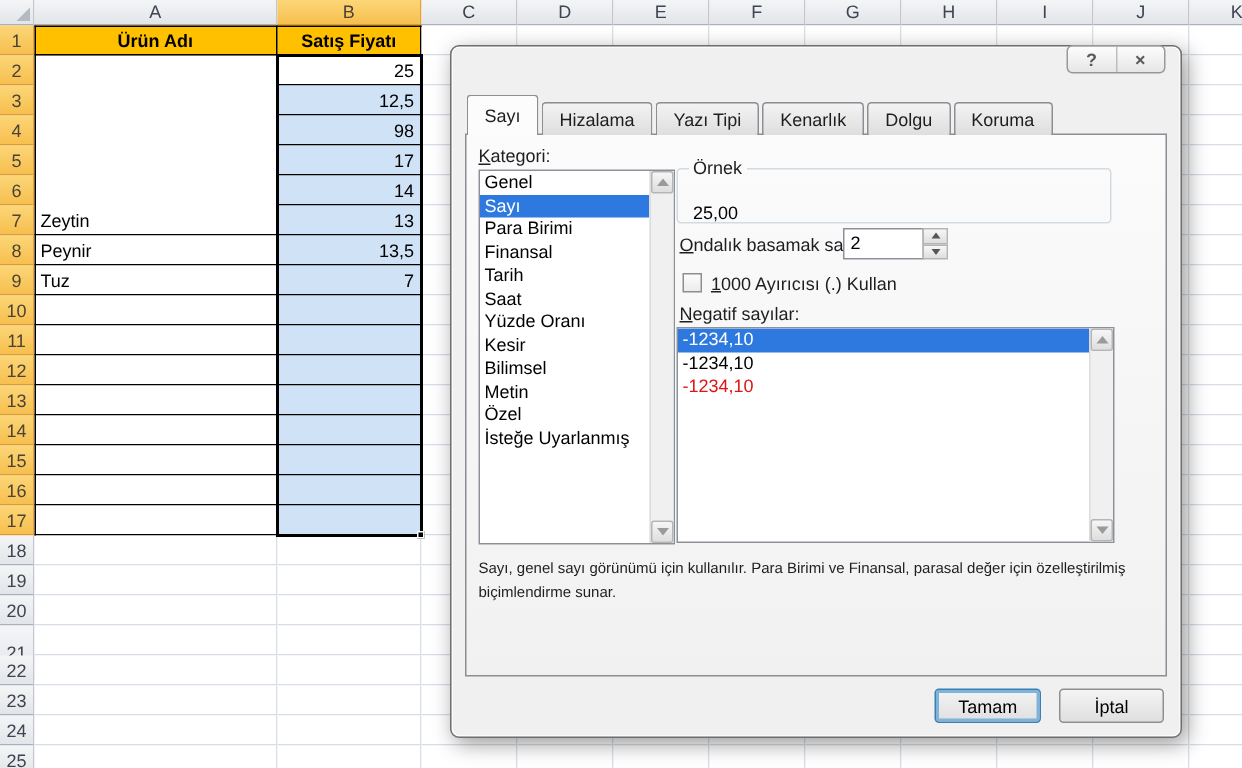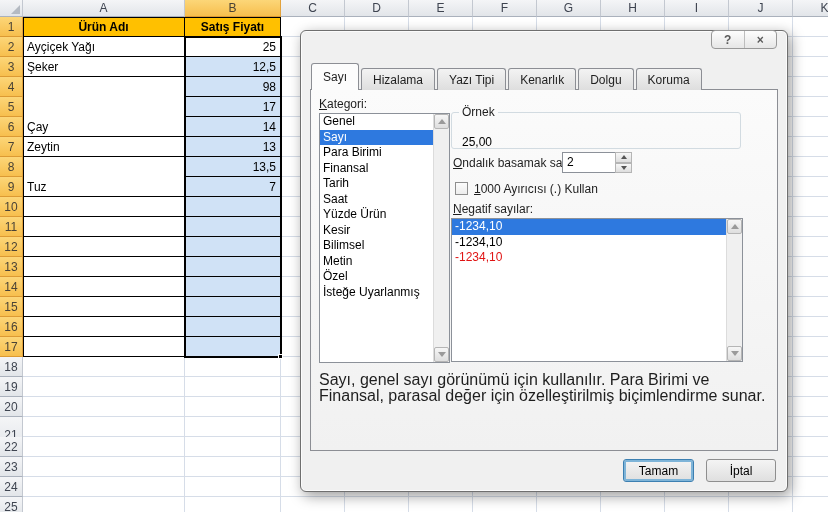--- a/index.html
+++ b/index.html
@@ -86,21 +86,21 @@
     background:#fff; border:1px solid #8c9199; font-size:12px; padding:2px 4px; color:#000; }
   .spinbtns { position:absolute; left:304px; top:62px; width:17px; height:21px; display:flex; flex-direction:column; }
   .spb { flex:1; background:linear-gradient(#f7f7f7,#dedede); border:1px solid #b5b5b5;
     display:flex; align-items:center; justify-content:center; }
   .spb .tri-up { border-left-width:3px; border-right-width:3px; border-bottom:4px solid #555; }
   .spb .tri-down { border-left-width:3px; border-right-width:3px; border-top:4px solid #555; }
 
   .cb { position:absolute; left:144px; top:92px; width:13px; height:13px;
     background:linear-gradient(#fcfcfc,#ececec); border:1px solid #8e8e8e; }
 
-  .desc { position:absolute; left:8px; top:282px; width:452px; font-size:16px;
+  .desc { position:absolute; left:8px; top:282px; width:452px; font-size:10px;
     line-height:15.5px; color:#1e1e1e; }
 
   .btnrow-btn { position:absolute; height:23px; font-size:12px; color:#000;
     display:flex; align-items:center; justify-content:center;
     background:linear-gradient(#f4f4f4,#dfdfdf); border:1px solid #8e8e8e; border-radius:3px; }
   #ok-button { left:322px; top:428px; width:71px;
     border:1px solid #3c7fb1; box-shadow:inset 0 0 0 2px #7eb4d8; }
   #cancel-button { left:405px; top:428px; width:70px; }
 </style>
 </head>
@@ -150,32 +150,30 @@
       <div class="cell tbl hdrcell" style="left: 23px; width: 162px; top: 17px; height: 20px; background: rgb(255, 192, 0);">Ürün Adı</div>
       <div class="cell" style="left: 281px; width: 64px; top: 17px; height: 20px;"></div>
       <div class="cell" style="left: 345px; width: 64px; top: 17px; height: 20px;"></div>
       <div class="cell" style="left: 409px; width: 64px; top: 17px; height: 20px;"></div>
       <div class="cell" style="left: 473px; width: 64px; top: 17px; height: 20px;"></div>
       <div class="cell" style="left: 537px; width: 64px; top: 17px; height: 20px;"></div>
       <div class="cell" style="left: 601px; width: 64px; top: 17px; height: 20px;"></div>
       <div class="cell" style="left: 665px; width: 64px; top: 17px; height: 20px;"></div>
       <div class="cell" style="left: 729px; width: 64px; top: 17px; height: 20px;"></div>
       <div class="cell" style="left: 793px; width: 64px; top: 17px; height: 20px;"></div>
-      <div class="cell tbl" style="left: 23px; width: 162px; top: 37px; height: 20px;">Ayçiçek Yağı</div>
       <div class="cell tbl num" style="left: 185px; width: 96px; top: 37px; height: 20px;">25</div>
       <div class="cell" style="left: 281px; width: 64px; top: 37px; height: 20px;"></div>
       <div class="cell" style="left: 345px; width: 64px; top: 37px; height: 20px;"></div>
       <div class="cell" style="left: 409px; width: 64px; top: 37px; height: 20px;"></div>
       <div class="cell" style="left: 473px; width: 64px; top: 37px; height: 20px;"></div>
       <div class="cell" style="left: 537px; width: 64px; top: 37px; height: 20px;"></div>
       <div class="cell" style="left: 601px; width: 64px; top: 37px; height: 20px;"></div>
       <div class="cell" style="left: 665px; width: 64px; top: 37px; height: 20px;"></div>
       <div class="cell" style="left: 729px; width: 64px; top: 37px; height: 20px;"></div>
       <div class="cell" style="left: 793px; width: 64px; top: 37px; height: 20px;"></div>
-      <div class="cell tbl" style="left: 23px; width: 162px; top: 57px; height: 20px;">Şeker</div>
       <div class="cell tbl num selblue" style="left: 185px; width: 96px; top: 57px; height: 20px; background: rgb(208, 226, 246);">12,5</div>
       <div class="cell" style="left: 281px; width: 64px; top: 57px; height: 20px;"></div>
       <div class="cell" style="left: 345px; width: 64px; top: 57px; height: 20px;"></div>
       <div class="cell" style="left: 409px; width: 64px; top: 57px; height: 20px;"></div>
       <div class="cell" style="left: 473px; width: 64px; top: 57px; height: 20px;"></div>
       <div class="cell" style="left: 537px; width: 64px; top: 57px; height: 20px;"></div>
       <div class="cell" style="left: 601px; width: 64px; top: 57px; height: 20px;"></div>
       <div class="cell" style="left: 665px; width: 64px; top: 57px; height: 20px;"></div>
       <div class="cell" style="left: 729px; width: 64px; top: 57px; height: 20px;"></div>
       <div class="cell" style="left: 793px; width: 64px; top: 57px; height: 20px;"></div>
@@ -192,21 +190,20 @@
       <div class="cell tbl num selblue" style="left: 185px; width: 96px; top: 97px; height: 20px; background: rgb(208, 226, 246);">17</div>
       <div class="cell" style="left: 281px; width: 64px; top: 97px; height: 20px;"></div>
       <div class="cell" style="left: 345px; width: 64px; top: 97px; height: 20px;"></div>
       <div class="cell" style="left: 409px; width: 64px; top: 97px; height: 20px;"></div>
       <div class="cell" style="left: 473px; width: 64px; top: 97px; height: 20px;"></div>
       <div class="cell" style="left: 537px; width: 64px; top: 97px; height: 20px;"></div>
       <div class="cell" style="left: 601px; width: 64px; top: 97px; height: 20px;"></div>
       <div class="cell" style="left: 665px; width: 64px; top: 97px; height: 20px;"></div>
       <div class="cell" style="left: 729px; width: 64px; top: 97px; height: 20px;"></div>
       <div class="cell" style="left: 793px; width: 64px; top: 97px; height: 20px;"></div>
-      <div class="cell tbl" style="left: 23px; width: 162px; top: 117px; height: 20px;">Çay</div>
       <div class="cell tbl num selblue" style="left: 185px; width: 96px; top: 117px; height: 20px; background: rgb(208, 226, 246);">14</div>
       <div class="cell" style="left: 281px; width: 64px; top: 117px; height: 20px;"></div>
       <div class="cell" style="left: 345px; width: 64px; top: 117px; height: 20px;"></div>
       <div class="cell" style="left: 409px; width: 64px; top: 117px; height: 20px;"></div>
       <div class="cell" style="left: 473px; width: 64px; top: 117px; height: 20px;"></div>
       <div class="cell" style="left: 537px; width: 64px; top: 117px; height: 20px;"></div>
       <div class="cell" style="left: 601px; width: 64px; top: 117px; height: 20px;"></div>
       <div class="cell" style="left: 665px; width: 64px; top: 117px; height: 20px;"></div>
       <div class="cell" style="left: 729px; width: 64px; top: 117px; height: 20px;"></div>
       <div class="cell" style="left: 793px; width: 64px; top: 117px; height: 20px;"></div>
@@ -214,20 +211,21 @@
       <div class="cell tbl num selblue" style="left: 185px; width: 96px; top: 137px; height: 20px; background: rgb(208, 226, 246);">13</div>
       <div class="cell" style="left: 281px; width: 64px; top: 137px; height: 20px;"></div>
       <div class="cell" style="left: 345px; width: 64px; top: 137px; height: 20px;"></div>
       <div class="cell" style="left: 409px; width: 64px; top: 137px; height: 20px;"></div>
       <div class="cell" style="left: 473px; width: 64px; top: 137px; height: 20px;"></div>
       <div class="cell" style="left: 537px; width: 64px; top: 137px; height: 20px;"></div>
       <div class="cell" style="left: 601px; width: 64px; top: 137px; height: 20px;"></div>
       <div class="cell" style="left: 665px; width: 64px; top: 137px; height: 20px;"></div>
       <div class="cell" style="left: 729px; width: 64px; top: 137px; height: 20px;"></div>
       <div class="cell" style="left: 793px; width: 64px; top: 137px; height: 20px;"></div>
+      <div class="cell tbl" style="left: 23px; width: 162px; top: 157px; height: 20px;">Peynir</div>
       <div class="cell tbl num selblue" style="left: 185px; width: 96px; top: 157px; height: 20px; background: rgb(208, 226, 246);">13,5</div>
       <div class="cell" style="left: 281px; width: 64px; top: 157px; height: 20px;"></div>
       <div class="cell" style="left: 345px; width: 64px; top: 157px; height: 20px;"></div>
       <div class="cell" style="left: 409px; width: 64px; top: 157px; height: 20px;"></div>
       <div class="cell" style="left: 473px; width: 64px; top: 157px; height: 20px;"></div>
       <div class="cell" style="left: 537px; width: 64px; top: 157px; height: 20px;"></div>
       <div class="cell" style="left: 601px; width: 64px; top: 157px; height: 20px;"></div>
       <div class="cell" style="left: 665px; width: 64px; top: 157px; height: 20px;"></div>
       <div class="cell" style="left: 729px; width: 64px; top: 157px; height: 20px;"></div>
       <div class="cell" style="left: 793px; width: 64px; top: 157px; height: 20px;"></div>
@@ -445,21 +443,21 @@
       </div>
 
       <div class="listbox" id="cat-list">
         <div class="items" id="cat-items">
             <div class="litem">Genel</div>
             <div class="litem sel">Sayı</div>
             <div class="litem">Para Birimi</div>
             <div class="litem">Finansal</div>
             <div class="litem">Tarih</div>
             <div class="litem">Saat</div>
-            <div class="litem">Yüzde Ürün</div>
+            <div class="litem">Yüzde Oranı</div>
             <div class="litem">Kesir</div>
             <div class="litem">Bilimsel</div>
             <div class="litem">Metin</div>
             <div class="litem">Özel</div>
             <div class="litem">İsteğe Uyarlanmış</div>
           </div>
         <div class="vscroll">
           <div class="sbtn up">
               <span class="tri-up"></span>
             </div>

